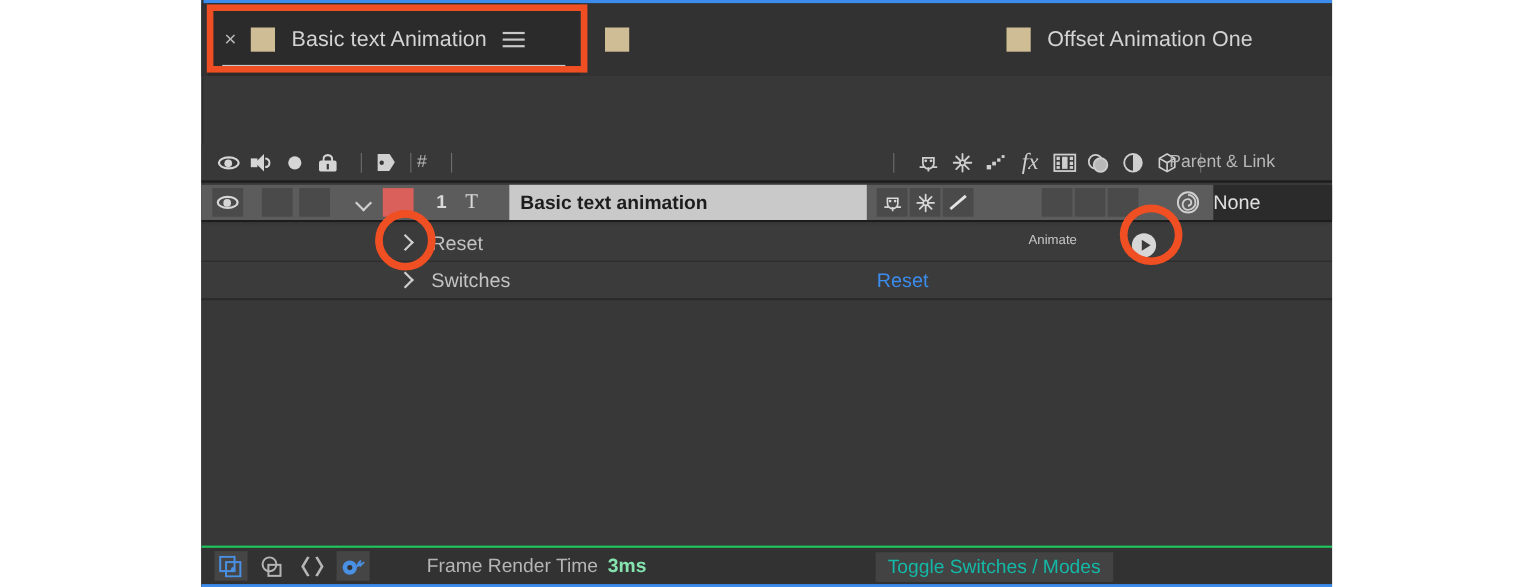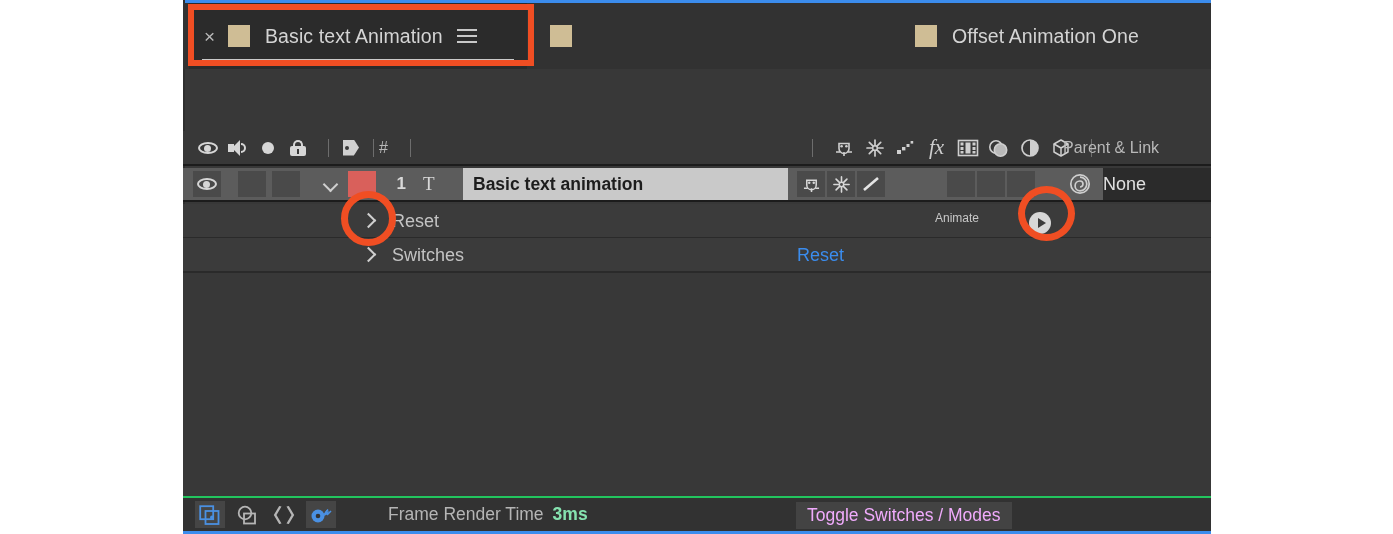--- a/index.html
+++ b/index.html
@@ -206,21 +206,21 @@
   #bb-icons{position:absolute;left:12px;top:3px;display:flex;gap:7px;align-items:center;}
   .bb-btn{width:30px;height:27px;display:flex;align-items:center;justify-content:center;}
   .bb-btn.on{background:#454545;}
   #frt{position:absolute;left:205px;top:6px;display:flex;gap:9px;align-items:baseline;}
   #frt .lbl{color:#b5b5b5;font-size:17.5px;}
   #frt .val{color:#86e3b0;font-size:17.5px;font-weight:bold;}
   #toggle-switches{
     position:absolute;left:613px;top:4px;height:27px;background:#434343;
     display:flex;align-items:center;padding:0 11px;
   }
-  #toggle-switches span{color:#f0abfc;font-size:17.5px;}
+  #toggle-switches span{color:#14b8a6;font-size:17.5px;}
 
   
   .anno{position:absolute;pointer-events:none;}
   #anno-rect{
     left:188px;top:4px;width:346px;height:62px;border:6px solid #f04e23;box-sizing:border-box;
   }
   #anno-c1{
     left:341px;top:191px;width:55px;height:55px;border:7px solid #f04e23;border-radius:50%;
     box-sizing:border-box;
   }

